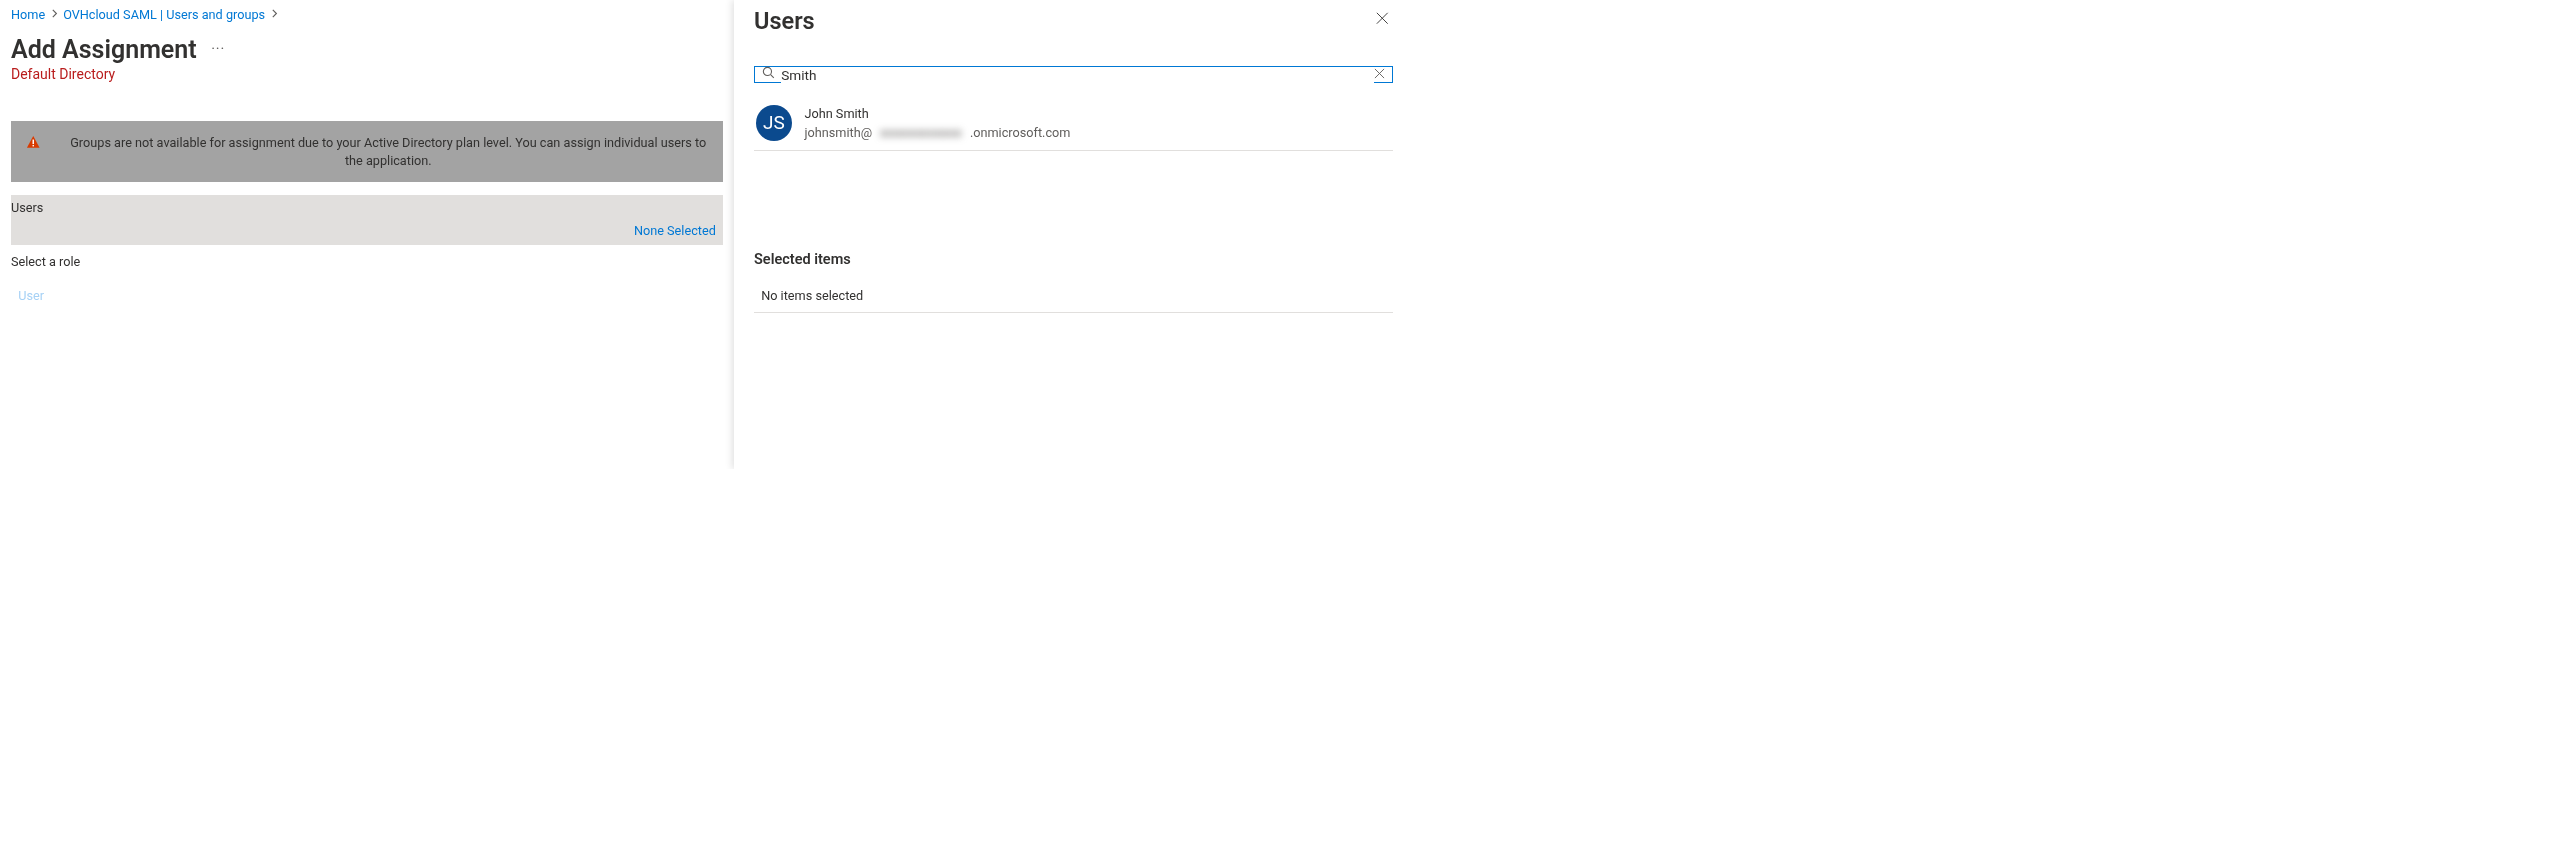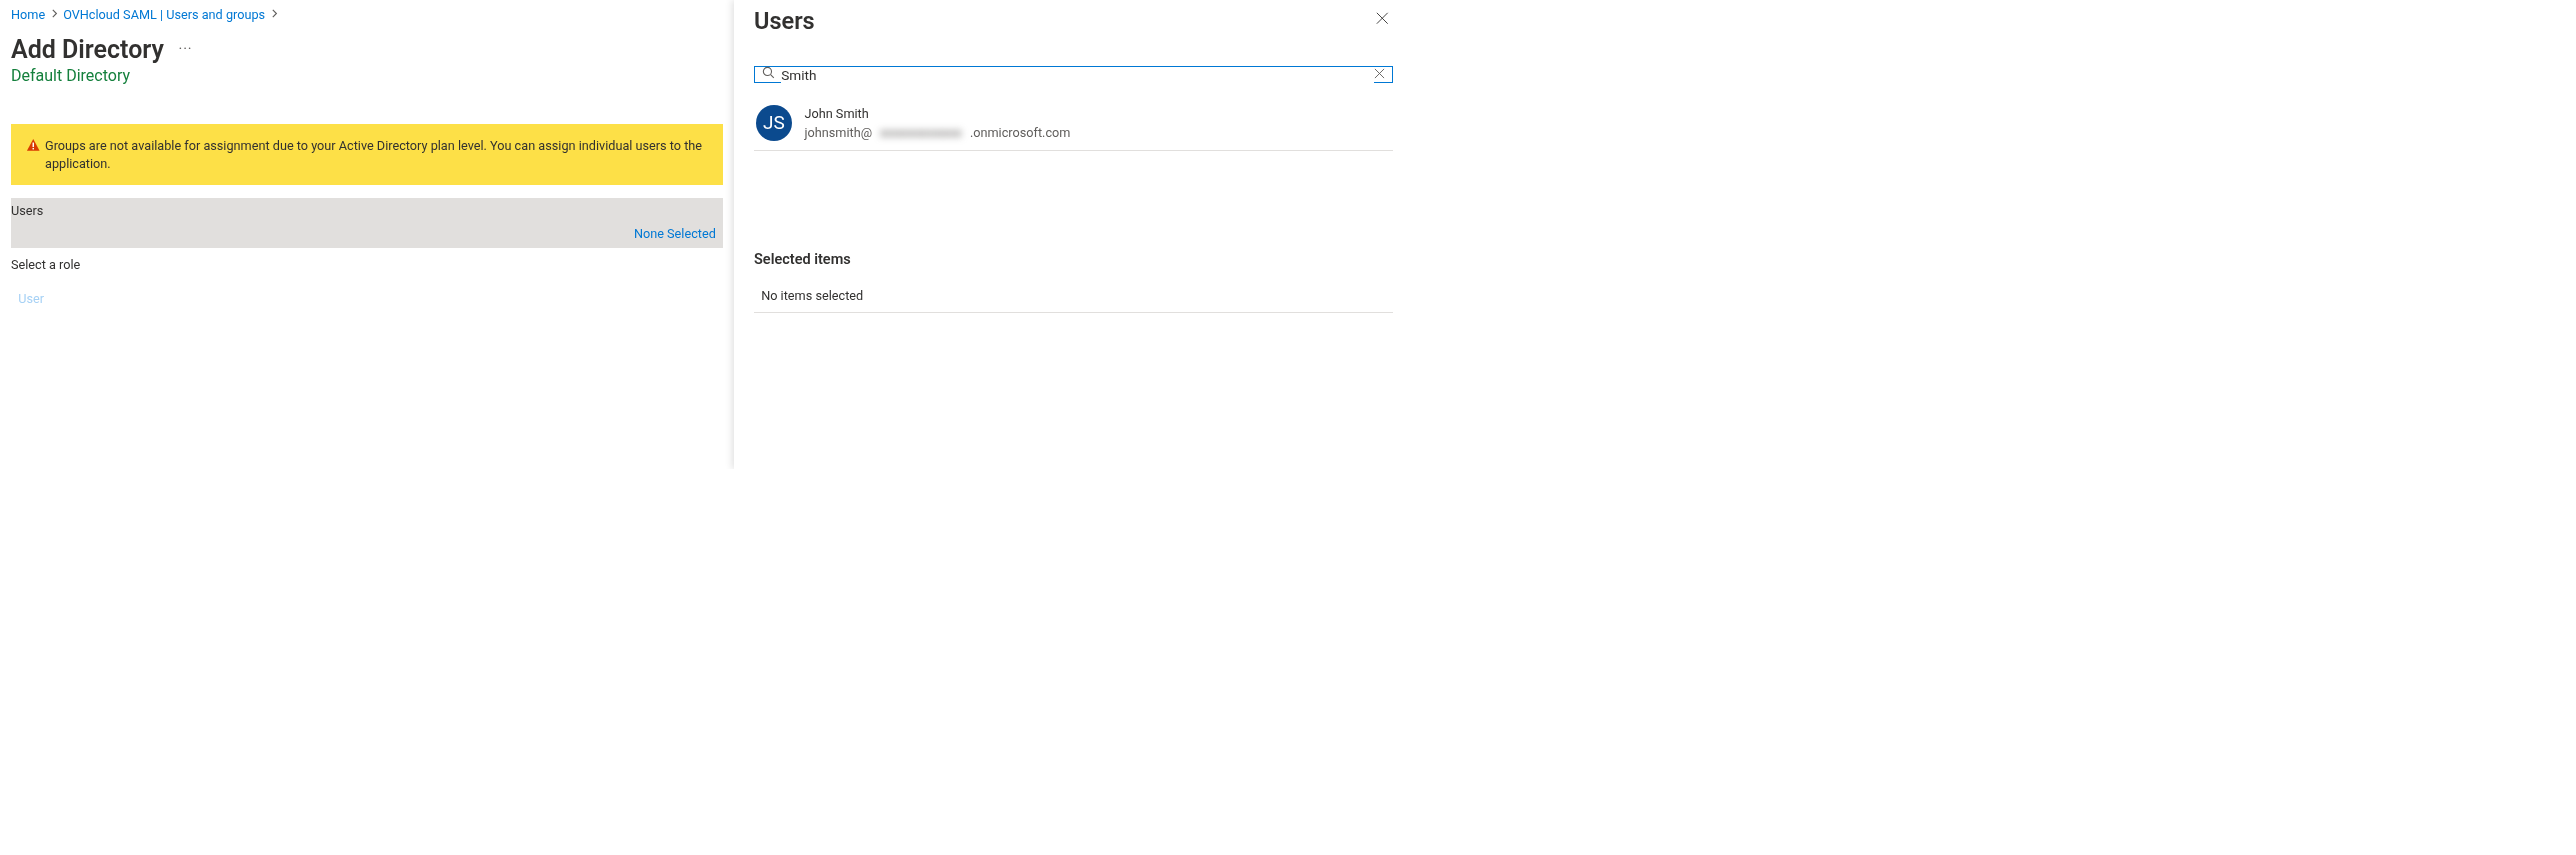--- a/index.html
+++ b/index.html
@@ -49,32 +49,33 @@
       font-weight: 600;
       color: #323130;
     }
     .more-dots {
       color: #605e5c;
       font-size: 14.5px;
       cursor: pointer;
       letter-spacing: 0.9px;
     }
     .subtitle {
-      font-size: 16px;
-      color: #15803d;
+      font-size: 14px;
+      color: #b91c1c;
       margin-top: 1.8px;
     }
     .warning-banner {
-      background: #fde047;
+      background: #a3a3a3;
       border: none;
       padding: 12.7px 14.5px;
       margin-top: 36px;
       display: flex;
       align-items: flex-start;
-      gap: 5px;
+      gap: 28px;
+      text-align: center;
     }
     .warning-icon {
       color: #d83b01;
       flex-shrink: 0;
       margin-top: 0.9px;
     }
     .warning-text {
       font-size: 12.7px;
       color: #323130;
       line-height: 1.4;
@@ -232,21 +233,21 @@
     <span class="breadcrumb-link">OVHcloud SAML | Users and groups</span>
     <span class="breadcrumb-sep">
       <svg width="7.2" height="9" viewBox="0 0 8 10">
           <path d="M2 1 L6 5 L2 9" stroke="#605e5c" stroke-width="1.3" fill="none"></path>
         </svg>
     </span>
   </div>
 
   <div class="page-header">
     <div class="page-title-row">
-      <h1 class="page-title">Add Directory</h1>
+      <h1 class="page-title">Add Assignment</h1>
       <span class="more-dots">···</span>
     </div>
     <div class="subtitle">Default Directory</div>
   </div>
 
   <div class="warning-banner">
     <span class="warning-icon">
       <svg width="14.5" height="14.5" viewBox="0 0 16 16">
         <path d="M8 1 L15 14 L1 14 Z" fill="#d83b01"></path>
         <rect x="7.2" y="5" width="1.6" height="5" fill="#ffffff"></rect>

